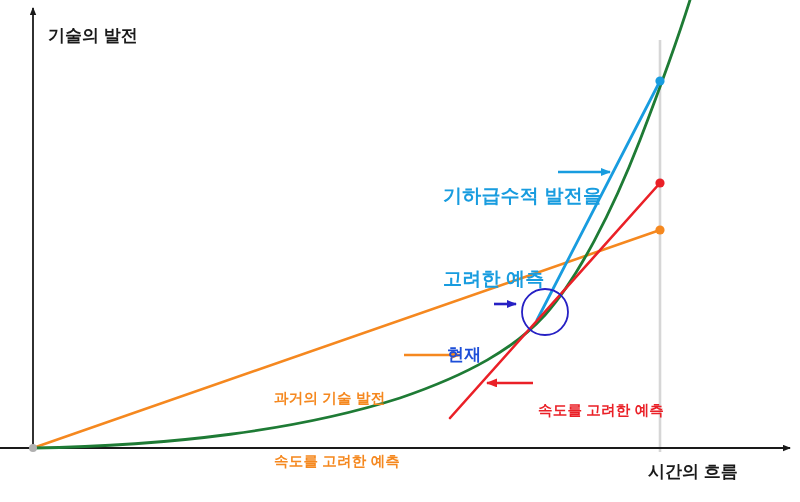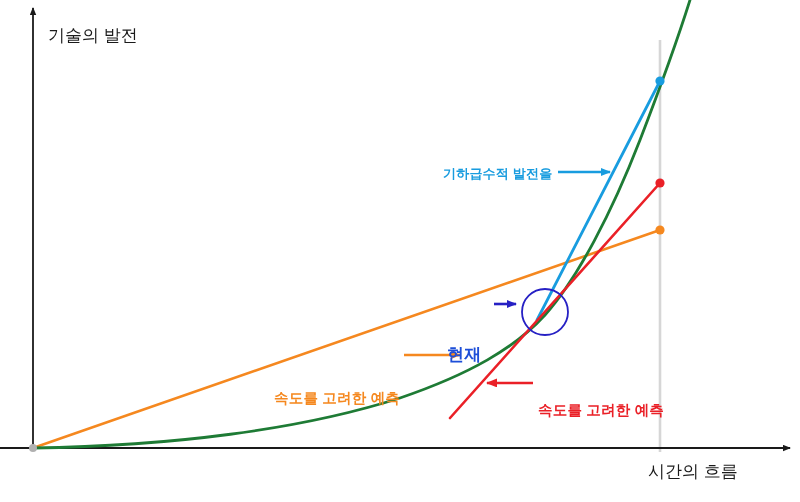--- a/index.html
+++ b/index.html
@@ -26,38 +26,38 @@
   }
   .anno {
     position: absolute;
     font-weight: bold;
     white-space: pre;
     line-height: 1.45;
     letter-spacing: 0.2px;
   }
   .axis-label {
     position: absolute;
-    font-weight: normal;
+    font-weight: bold;
     color: #1a1a1a;
     font-size: 17px;
     white-space: pre;
   }
   #ylabel {
     left: 48px;
     top: 24px;
   }
   #xlabel {
     left: 648px;
     top: 460px;
   }
   #anno-blue {
     left: 443px;
     top: 127px;
     color: #189cdf;
-    font-size: 13px;
+    font-size: 19px;
   }
   #anno-orange {
     left: 274px;
     top: 346px;
     color: #f5881f;
     font-size: 14.5px;
   }
   #anno-red {
     left: 538px;
     top: 358px;
@@ -126,23 +126,25 @@
     <line x1="533" y1="383" x2="487" y2="383" stroke="#ea2027" stroke-width="2.6" marker-end="url(#arrowRed)"></line>
     <line x1="494" y1="304" x2="516" y2="304" stroke="#2620c4" stroke-width="2.6" marker-end="url(#arrowNavy)"></line>
   </svg>
 
   <div class="axis-label" id="ylabel">기술의 발전</div>
 
   <div class="axis-label" id="xlabel">시간의 흐름</div>
 
   <div class="anno" id="anno-blue">
     <div>기하급수적 발전을</div>
+    <div>고려한 예측</div>
   </div>
 
   <div class="anno" id="anno-orange">
+    <div>과거의 기술 발전</div>
     <div>속도를 고려한 예측</div>
   </div>
 
   <div class="anno" id="anno-red">
     <div>속도를 고려한 예측</div>
   </div>
 
   <div class="anno" id="anno-now">
     <div>현재</div>
   </div>

